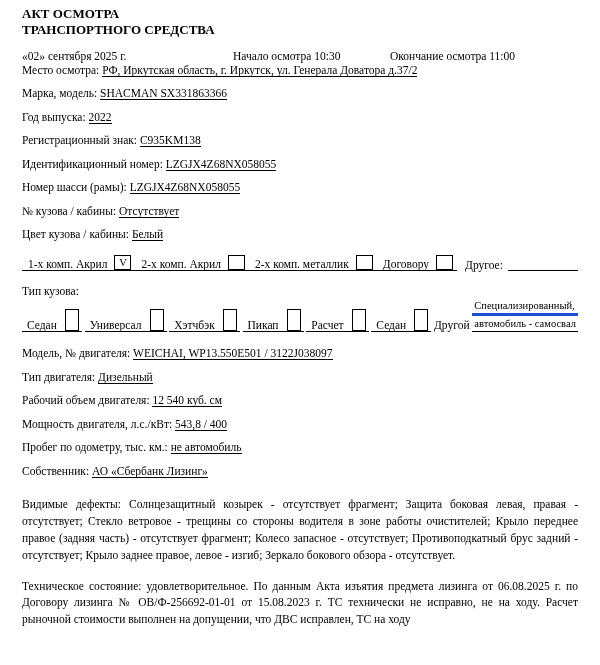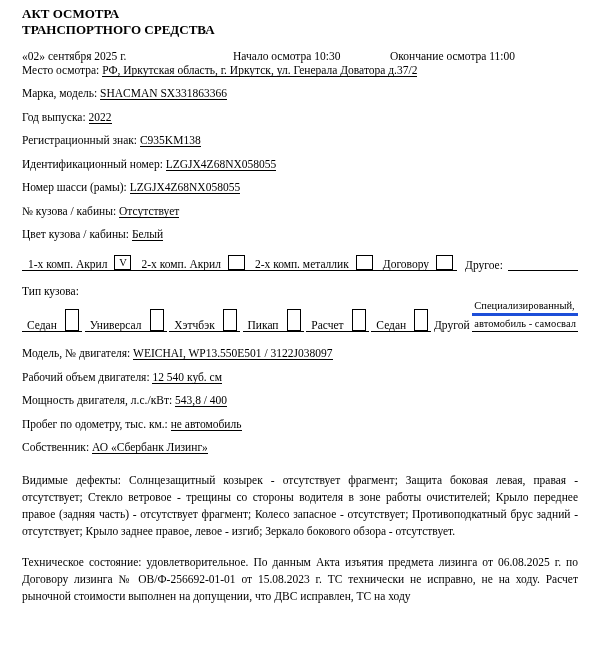--- a/index.html
+++ b/index.html
@@ -133,20 +133,21 @@
     </span>
     <span class="bt-other">Другой</span>
     <span class="bt-spec">
       <div>Специализированный,</div>
       <div>автомобиль - самосвал</div>
     </span>
   </div>
 
   <div class="field"><span>Модель, № двигателя:</span> <span class="val">WEICHAI, WP13.550E501 / 3122J038097</span></div>
 
+  <div class="field"><span>Тип двигателя:</span> <span class="val">Дизельный</span></div>
 
   <div class="field"><span>Рабочий объем двигателя:</span> <span class="val">12 540 куб. см</span></div>
 
   <div class="field"><span>Мощность двигателя, л.с./кВт:</span> <span class="val">543,8 / 400</span></div>
 
   <div class="field"><span>Пробег по одометру, тыс. км.:</span> <span class="val">не автомобиль</span></div>
 
   <div class="field"><span>Собственник:</span> <span class="val">АО «Сбербанк Лизинг»</span></div>
 
   <p class="para section-gap"><b>Видимые дефекты:</b> <span>Солнцезащитный козырек - отсутствует фрагмент; Защита боковая левая, правая - отсутствует; Стекло ветровое - трещины со стороны водителя в зоне работы очистителей; Крыло переднее правое (задняя часть) - отсутствует фрагмент; Колесо запасное - отсутствует; Противоподкатный брус задний - отсутствует; Крыло заднее правое, левое - изгиб; Зеркало бокового обзора - отсутствует.</span></p>

